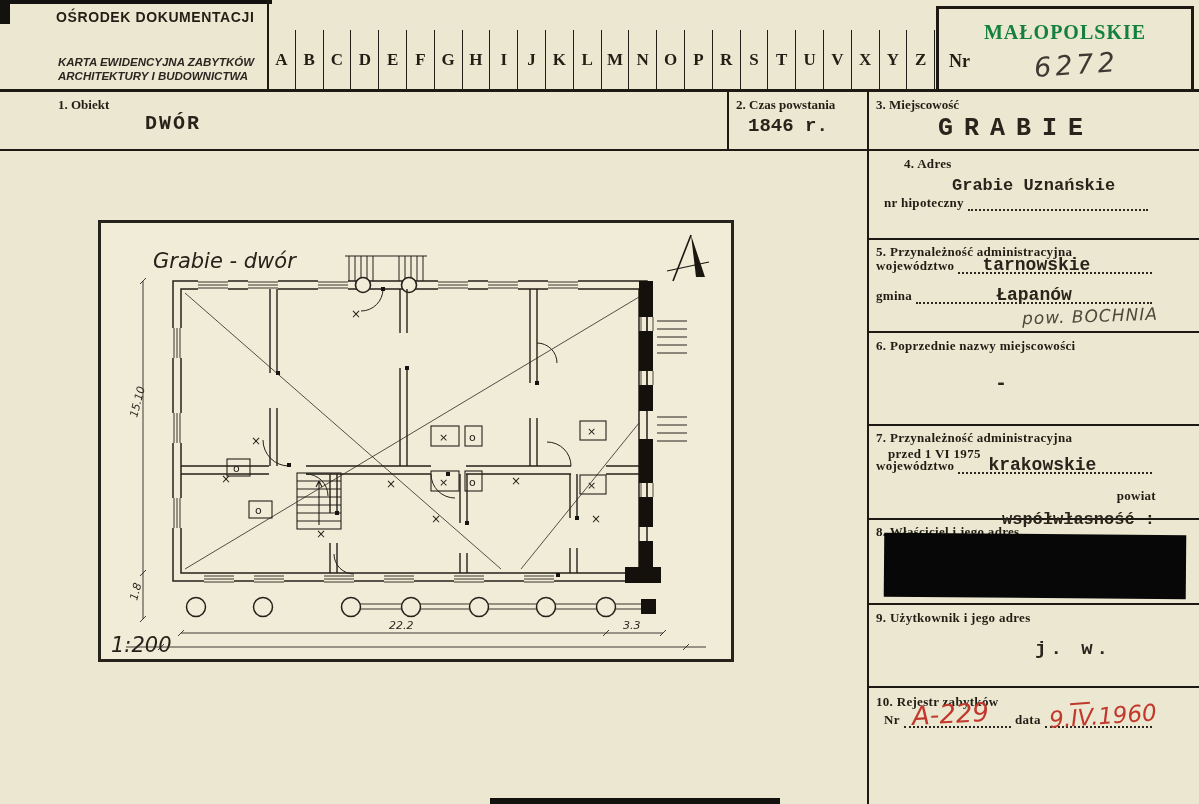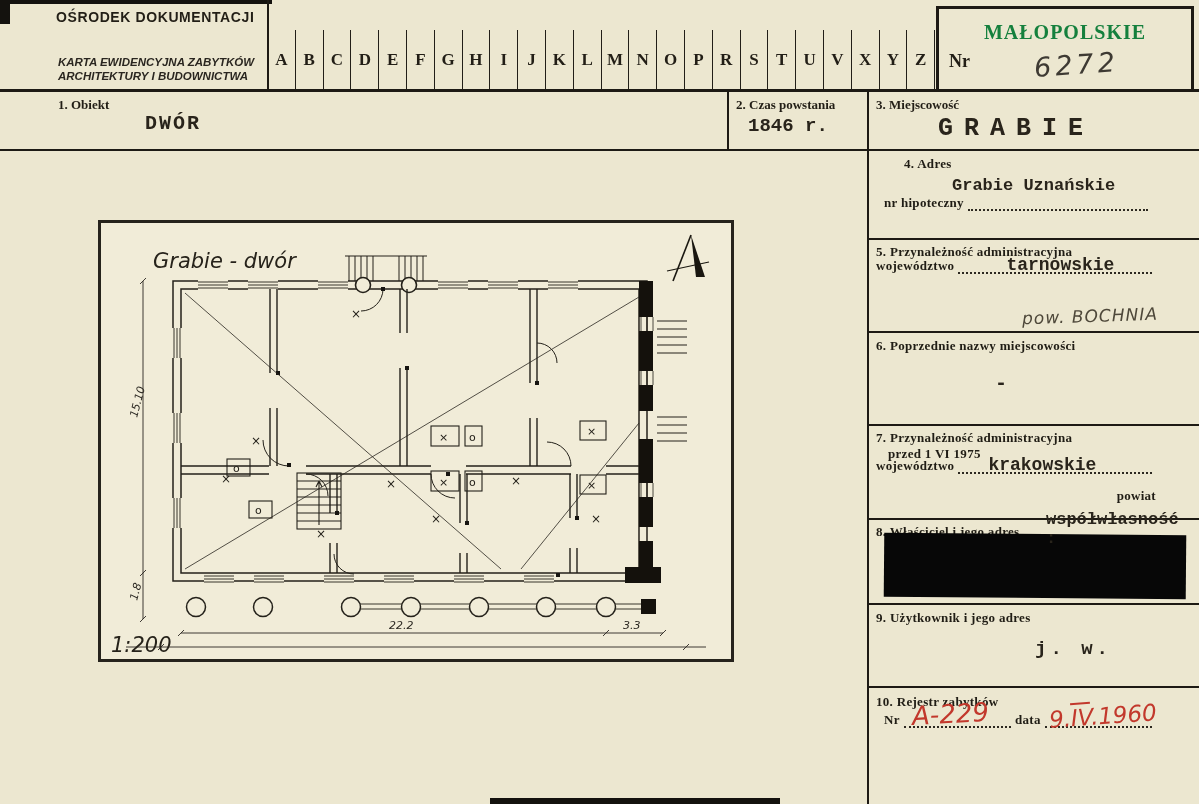--- a/index.html
+++ b/index.html
@@ -325,21 +325,27 @@
   <div class="frow" style="left:884px;top:195px;width:268px;">
     <span class="label">nr hipoteczny</span>
     <span class="leader"></span>
   </div>
   <div class="rule-h" style="left:868px;top:238px;width:331px;"></div>
 
   <div class="abs label" style="left:876px;top:244px;">5. Przynależność administracyjna</div>
   <div class="frow" style="left:876px;top:258px;width:280px;">
     <span class="label">województwo</span>
     <span class="leader">
-      <span class="over typed" style="left:48px;font-size:18px;margin-top:48px;">tarnowskie</span>
+      <span class="over typed" style="left:24px;font-size:18px;margin-top:48px;">tarnowskie</span>
+    </span>
+  </div>
+  <div class="frow" style="left:876px;top:288px;width:280px;">
+    <span class="label">gmina</span>
+    <span class="leader">
+      <span class="over typed" style="left:80px;font-size:18px;">Łapanów</span>
     </span>
   </div>
   <div class="abs hand pencil" style="left:1022px;top:306px;font-size:17px;transform:rotate(-2deg);letter-spacing:1px;">pow. BOCHNIA</div>
   <div class="rule-h" style="left:868px;top:331px;width:331px;"></div>
 
   <div class="abs label" style="left:876px;top:338px;">6. Poprzednie nazwy miejscowości</div>
   <div class="abs typed" style="left:995px;top:372px;font-size:20px;">-</div>
   <div class="rule-h" style="left:868px;top:424px;width:331px;"></div>
 
   <div class="abs label" style="left:876px;top:430px;">7. Przynależność administracyjna</div>
@@ -352,21 +358,21 @@
   </div>
   <div class="frow" style="left:876px;top:488px;width:280px;flex-direction:column;">
     <span class="label">powiat</span>
     <span class="leader">
       <span class="over typed" style="left:76px;font-size:18px;font-family:Liberation Serif, serif;">Bochnia</span>
     </span>
   </div>
   <div class="rule-h" style="left:868px;top:518px;width:331px;"></div>
 
   <div class="abs label" style="left:876px;top:524px;">8. Właściciel i jego adres</div>
-  <div class="abs typed" style="left:1046px;top:510px;font-size:17px;z-index:3;">współwłasność :</div>
+  <div class="abs typed" style="left:1002px;top:510px;font-size:17px;z-index:3;">współwłasność :</div>
   <div class="abs" id="redaction"></div>
   <div class="rule-h" style="left:868px;top:603px;width:331px;"></div>
 
   <div class="abs label" style="left:876px;top:610px;">9. Użytkownik i jego adres</div>
   <div class="abs typed" style="left:1035px;top:638px;font-size:19px;letter-spacing:4px;">j. w.</div>
   <div class="rule-h" style="left:868px;top:686px;width:331px;"></div>
 
   <div class="abs label" style="left:876px;top:694px;">10. Rejestr zabytków</div>
   <div class="frow" style="left:884px;top:712px;width:272px;">
     <span class="label">Nr</span>

